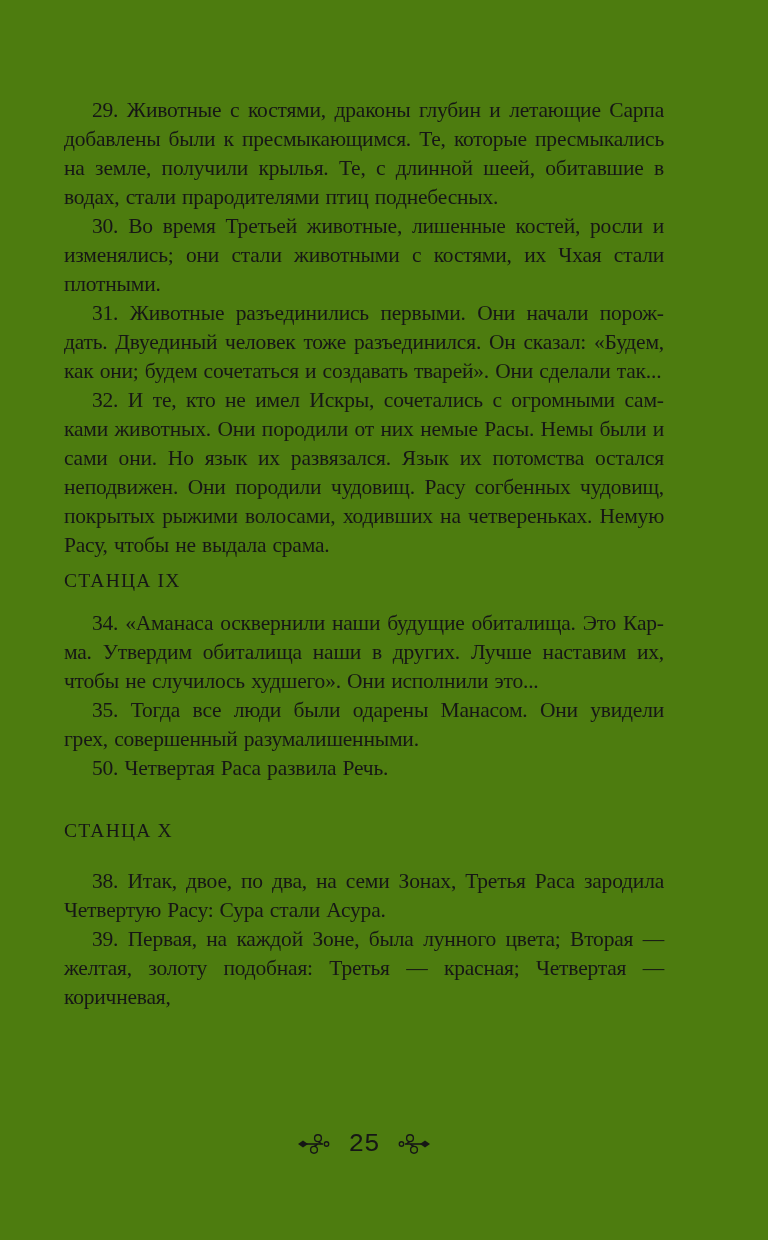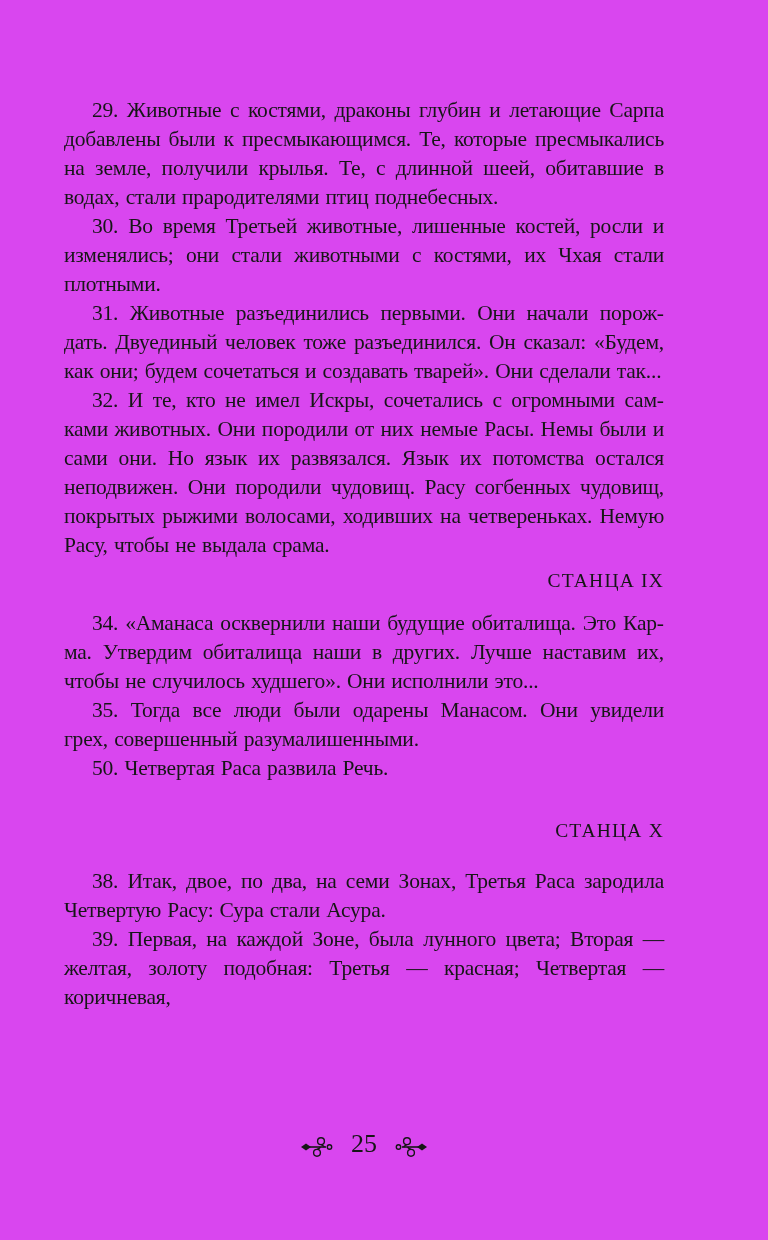--- a/index.html
+++ b/index.html
@@ -6,21 +6,21 @@
   body {
     width: 768px; height: 1240px;
     background: #ffffff;
     font-family: "Liberation Serif", "DejaVu Serif", serif;
     color: #161616;
     -webkit-font-smoothing: antialiased;
   }
   .page {
     position: relative;
     width: 768px; height: 1240px;
-    background: #d946ef;
+    background: #4d7c0f;
     overflow: hidden;
   }
   .text-block {
     position: absolute;
     left: 64px; top: 96px;
     width: 600px;
   }
   .para {
     margin: 0;
     font-size: 21.5px;
@@ -29,34 +29,35 @@
     text-indent: 28px;
     letter-spacing: -0.2px;
     word-spacing: 1px;
     hyphens: manual;
   }
   .stanza-heading {
     margin: 6px 0 14px 0;
     font-size: 19.5px;
     line-height: 29px;
     font-weight: 400;
-    text-align: right;
+    text-align: left;
     letter-spacing: 1.2px;
   }
   .stanza-heading.heading-x {
     margin: 33px 0 22px 0;
   }
   .page-footer {
     position: absolute;
     left: 64px; top: 1130px;
     width: 600px;
     display: flex;
-    align-items: flex-end;
+    align-items: center;
     justify-content: center;
     gap: 17px;
+    font-family: Liberation Mono, monospace;
   }
   .page-number {
     font-size: 26px;
     line-height: 28px;
     color: #161616;
   }
   .ornament { display: inline-block; height: 22px; }
   .ornament svg { display: block; }
   .ornament.right { transform: scaleX(-1); }
 </style>

